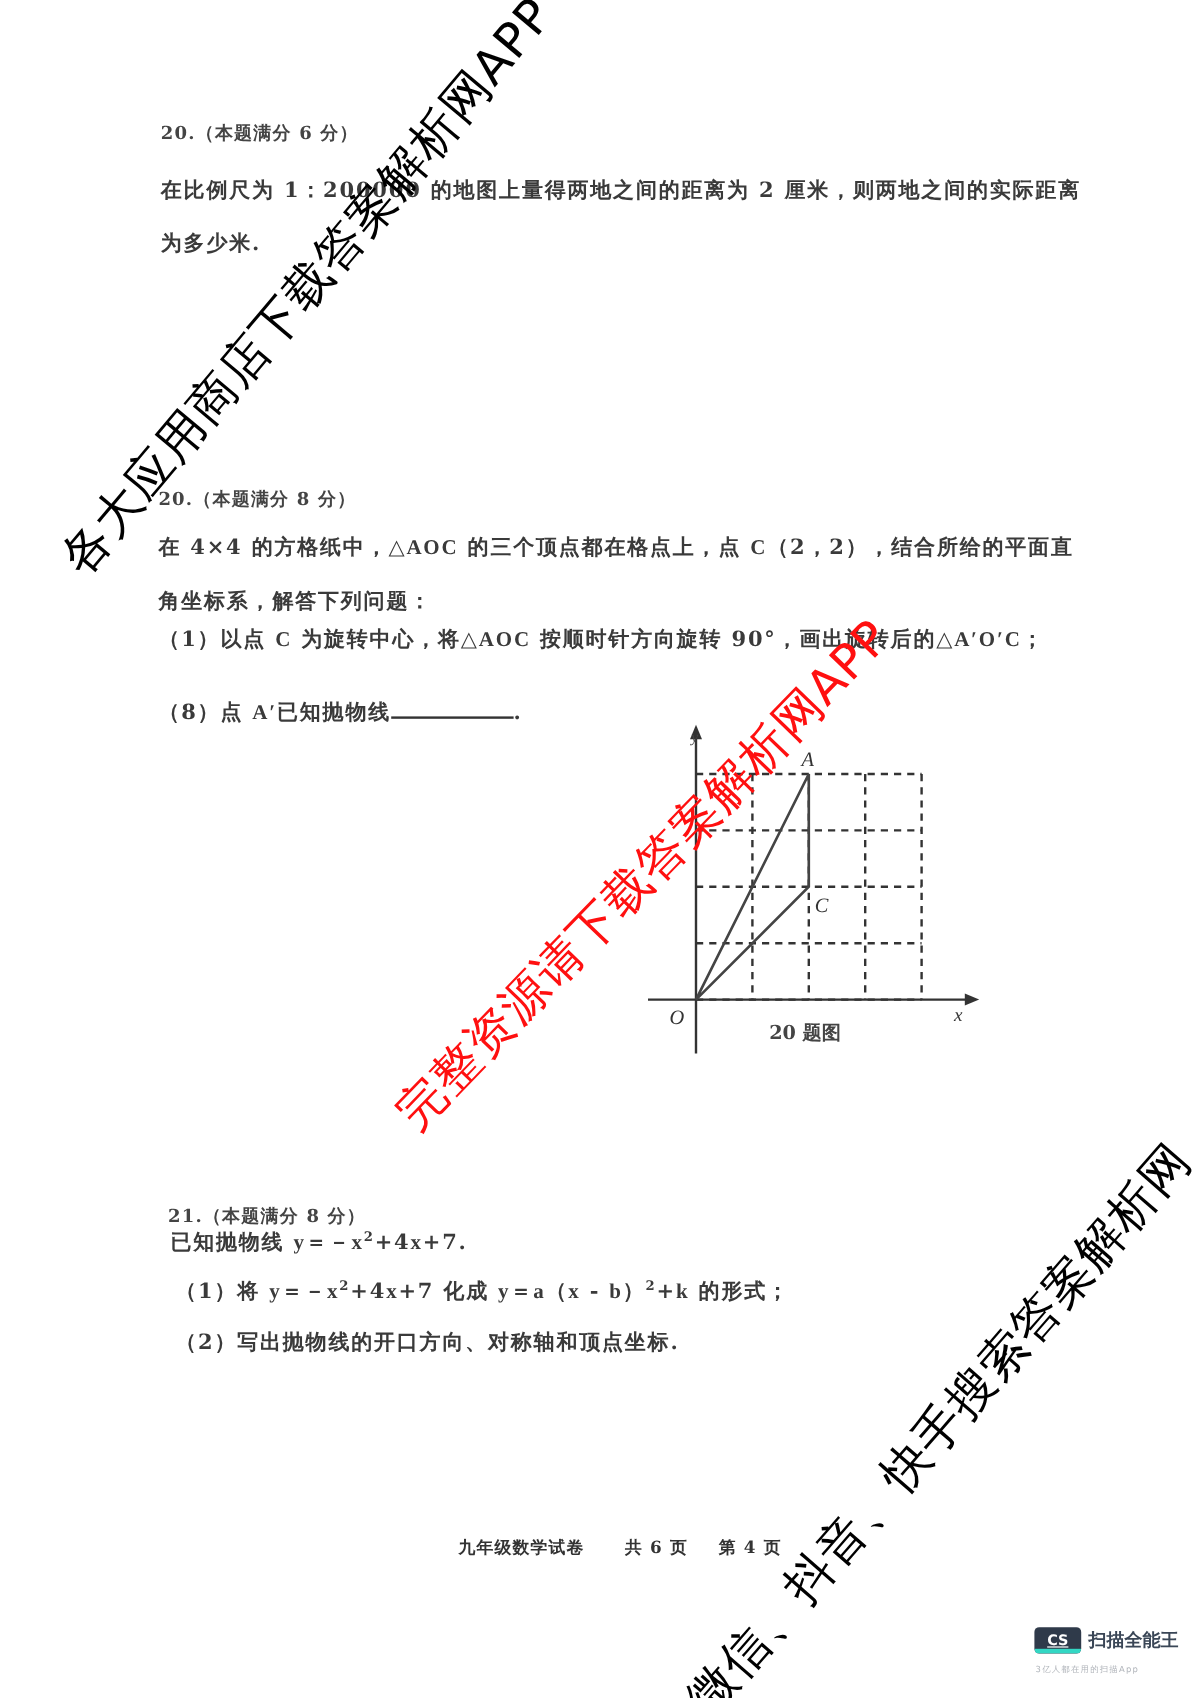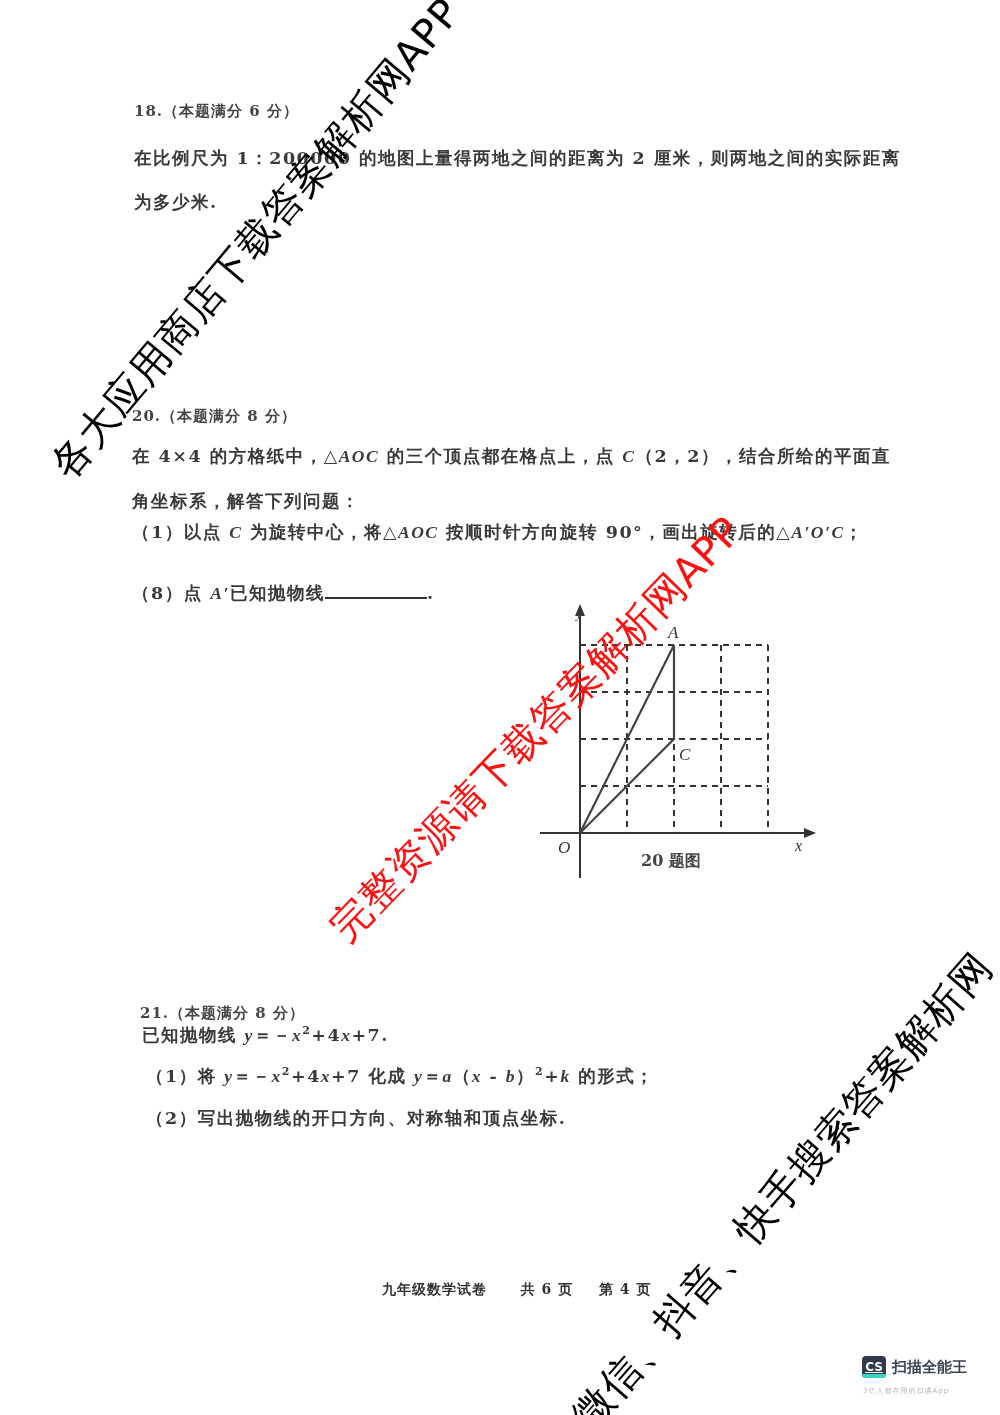--- a/index.html
+++ b/index.html
@@ -5,47 +5,47 @@
     html, body { margin: 0; padding: 0; }
     body {
       width: 1000px; height: 1415px; position: relative; overflow: hidden;
       background: #ffffff;
       font-family: "DejaVu Serif", "Liberation Serif", serif;
       color: #2a2a2a;
     }
     .line { position: absolute; left: 0; white-space: nowrap; font-size: 17px; color: #333; }
     .q-head { font-size: 15px; font-weight: bold; color: #444; letter-spacing: 1px; }
     .body-text { font-size: 17.5px; font-weight: bold; color: #3a3a3a; letter-spacing: 1.5px; }
-    .it { font-style: italic; font-family: "Liberation Serif", serif; }
+    .it { font-family: "Liberation Serif", serif; }
     .blank { display: inline-block; width: 102px; border-bottom: 2px solid #333; height: 16px; vertical-align: baseline; }
     sup { font-size: 11px; }
     .footer { font-size: 14px; font-weight: bold; color: #333; letter-spacing: 1px; }
     .wm {
       position: absolute; white-space: nowrap;
       font-family: "DejaVu Sans", sans-serif;
       transform-origin: 0 0;
       letter-spacing: 1px;
     }
     .wm-black { color: #000; font-size: 40px; }
     .wm-red { color: #ff1010; font-size: 40px; }
     #figure { position: absolute; left: 540px; top: 600px; width: 300px; height: 290px; }
     .cs-logo { position: absolute; left: 862px; top: 1356px; display: flex; align-items: center; gap: 6px; }
     .cs-box {
-      width: 24px; height: 22px; border-radius: 4px; background: #2f3a4a; color: #fff;
+      width: 39px; height: 22px; border-radius: 4px; background: #2f3a4a; color: #fff;
       font-family: "DejaVu Sans", sans-serif; font-weight: bold; font-size: 12px;
       display: flex; align-items: center; justify-content: center; position: relative; overflow: hidden; text-decoration: underline;
     }
     .cs-box::after { content: ""; position: absolute; left: 0; right: 0; bottom: 0; height: 4px; background: #33d7c4; }
     .cs-name { font-family: "DejaVu Sans", sans-serif; font-size: 15px; font-weight: bold; color: #3a4656; }
     .cs-tag { position: absolute; left: 863px; top: 1386px; font-family: "DejaVu Sans", sans-serif; font-size: 7px; color: #b0b4ba; letter-spacing: 1px; text-align: right; }
   </style>
 </head>
 <body>
 
-<div class="line q-head" style="left:134px; top:102px;">18.（本题满分 6 分）</div>
+<div class="line q-head" style="left:134px; top:102px;">20.（本题满分 6 分）</div>
 <div class="line body-text" style="left:134px; top:146px;">在比例尺为 1：200000 的地图上量得两地之间的距离为 2 厘米，则两地之间的实际距离</div>
 <div class="line body-text" style="left:134px; top:190px;">为多少米.</div>
 
 <div class="line q-head" style="left:132px; top:407px;">20.（本题满分 8 分）</div>
 <div class="line body-text" style="left:132px; top:444px;">
   <span>在 4×4 的方格纸中，△</span><span class="it">AOC</span><span> 的三个顶点都在格点上，点 </span><span class="it">C</span><span>（2，2），结合所给的平面直</span>
 </div>
 <div class="line body-text" style="left:132px; top:489px;">角坐标系，解答下列问题：</div>
 <div class="line body-text" style="left:132px; top:520px;">
   <span>（1）以点 </span><span class="it">C</span><span> 为旋转中心，将△</span><span class="it">AOC</span><span> 按顺时针方向旋转 90°，画出旋转后的△</span><span class="it">A′O′C</span><span>；</span>

